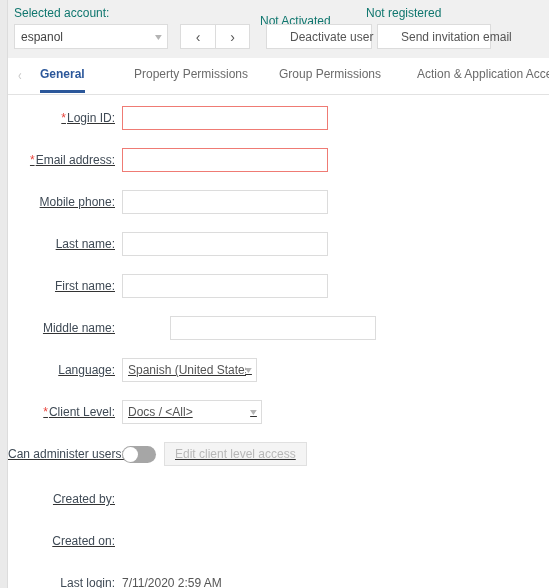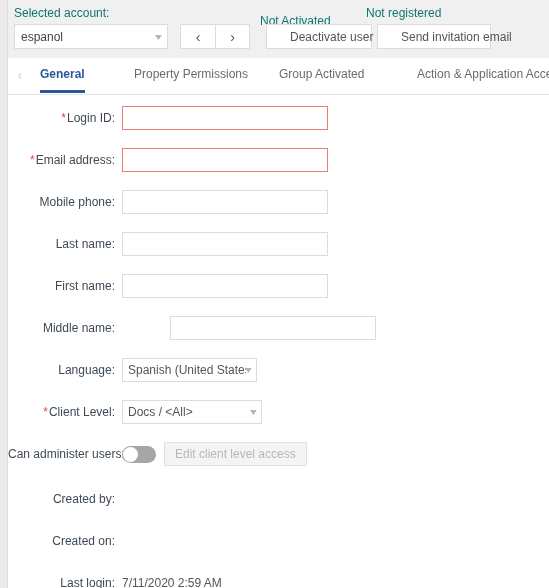--- a/index.html
+++ b/index.html
@@ -173,20 +173,21 @@
     background: #ffffff;
   }
 
   .row {
     position: absolute;
     left: 0;
     width: 436px;
     height: 26px;
     display: flex;
     align-items: center;
+    text-decoration: underline;
   }
   .row-label {
     width: 114px;
     text-align: right;
     padding-right: 7px;
     box-sizing: border-box;
     font-size: 12px;
     color: #3f4a55;
     white-space: nowrap;
   }
@@ -303,21 +304,21 @@
 
   <div class="hdr-label lbl-not-registered">Not registered</div>
   <button class="hdr-btn btn-invite">Send invitation email</button>
 </div>
 
 <div class="tabstrip">
   <span class="tab-scroll-left">‹</span>
 
   <div class="tab active tab-general">General</div>
   <div class="tab tab-property">Property Permissions</div>
-  <div class="tab tab-group">Group Activated</div>
+  <div class="tab tab-group">Group Permissions</div>
   <div class="tab tab-action">Action &amp; Application Access</div>
 </div>
 <div class="tab-divider"></div>
 
 <div class="form">
 
   <div class="row r0">
     <div class="row-label">
       <span class="req">*</span><span>Login ID:</span>
     </div>

